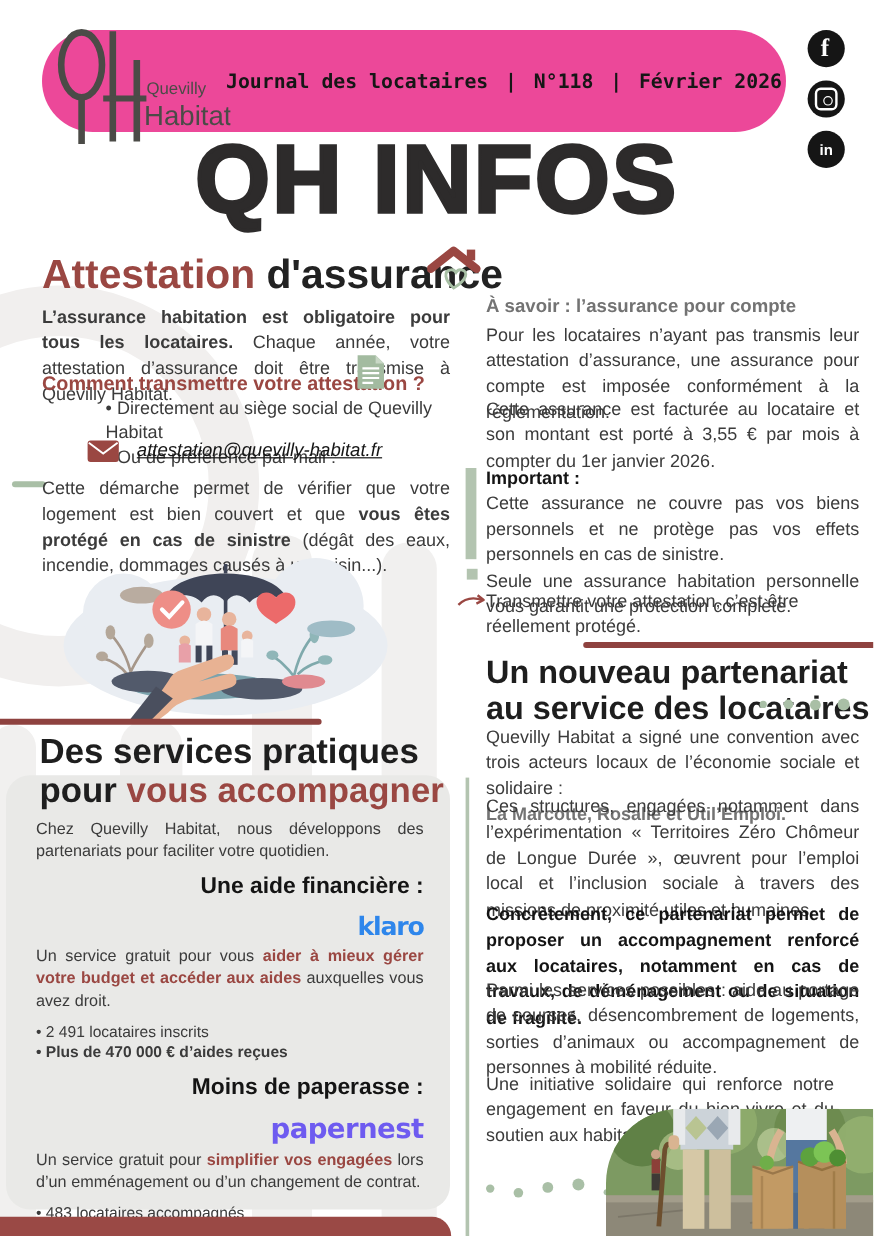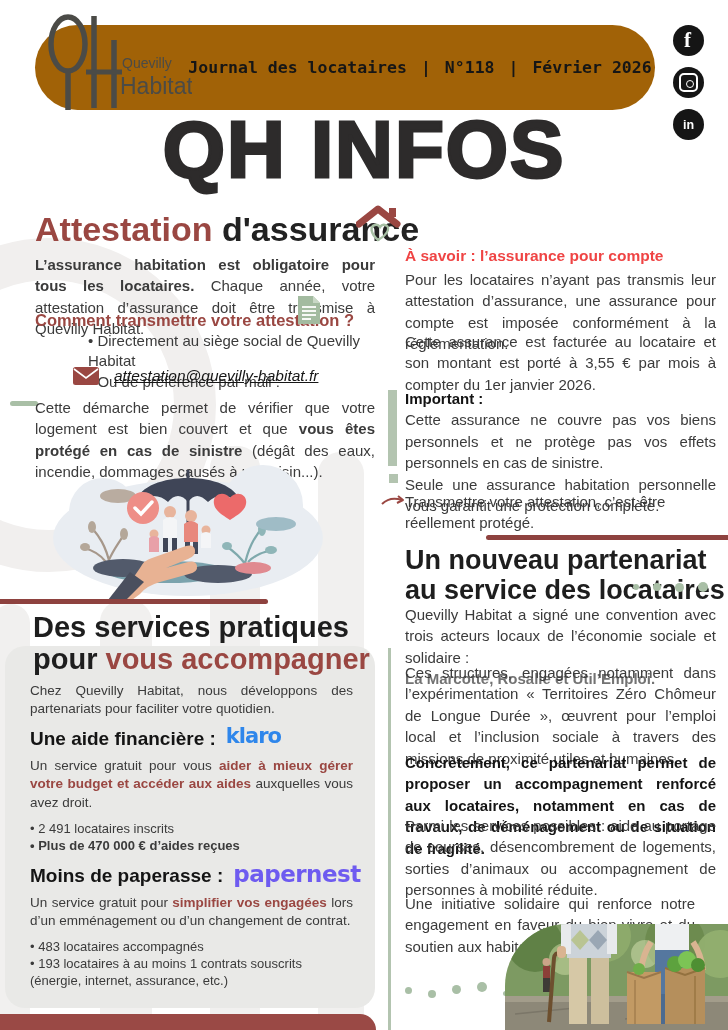--- a/index.html
+++ b/index.html
@@ -9,26 +9,26 @@
   
   .bg-ring{position:absolute;left:-118px;top:238px;width:250px;height:250px;border-radius:50%;
            border:42px solid #f1efee;z-index:0;}
   .pillar{position:absolute;background:#f1f0ef;border-radius:22px 22px 0 0;z-index:0;}
   .pillar1{left:-8px;top:604px;width:38px;height:426px;}
   .pillar2{left:100px;top:600px;width:52px;height:430px;}
   .pillar3{left:210px;top:446px;width:50px;height:584px;}
   .pillar4{left:318px;top:452px;width:46px;height:578px;}
 
   
-  .banner{position:absolute;left:35px;top:25px;width:620px;height:85px;background:#a16207;
+  .banner{position:absolute;left:35px;top:25px;width:620px;height:85px;background:#ec4899;
           border-radius:44px;z-index:1;}
   .banner-text{position:absolute;left:150px;top:0;width:470px;height:85px;display:flex;
                align-items:center;justify-content:center;gap:14px;
                font-family:"DejaVu Sans Mono",monospace;font-weight:bold;font-size:16.5px;color:#161616;}
-  .logo{position:absolute;left:42px;top:10px;width:150px;height:105px;z-index:2;}
+  .logo{position:absolute;left:42px;top:20px;width:150px;height:105px;z-index:2;}
   .social{position:absolute;left:673px;top:25px;width:34px;display:flex;flex-direction:column;gap:11px;z-index:2;}
   .soc{width:31px;height:31px;border-radius:50%;background:#151515;color:#fff;display:flex;
        align-items:center;justify-content:center;font-weight:bold;cursor:pointer;}
   .soc-f{font-family:"Liberation Serif",serif;font-size:21px;padding-right:2px;}
   .soc-in{font-size:12.5px;letter-spacing:0;}
   .ig-glyph{position:relative;width:15px;height:15px;border:2px solid #fff;border-radius:5px;}
   .ig-glyph::after{content:"";position:absolute;left:4.5px;top:4.5px;width:6px;height:6px;
                    border:1.6px solid #fff;border-radius:50%;}
 
   
@@ -58,35 +58,35 @@
 
   
   .redline-left{position:absolute;left:0;top:599px;width:268px;height:5px;background:#8e423f;border-radius:0 3px 3px 0;z-index:2;}
   .redline-right{position:absolute;left:486px;top:535px;width:242px;height:5px;background:#8e423f;border-radius:3px 0 0 3px;z-index:1;}
 
   
   .svc-h2{position:absolute;left:33px;top:612px;font-size:29px;font-weight:bold;color:#1e1e1e;line-height:1.1;z-index:2;}
   .panel{position:absolute;left:5px;top:646px;width:370px;height:362px;background:#e9e9e7;border-radius:20px;z-index:1;
          box-sizing:border-box;padding:36px 22px 0 25px;font-size:13.5px;line-height:1.35;text-align:justify;}
   .panel p{margin:0 0 8px 0;}
-  .svc-row{display:flex;align-items:flex-start;gap:10px;margin:2px 0 5px 0;text-align:left;}
+  .svc-row{display:flex;align-items:flex-end;gap:10px;margin:2px 0 5px 0;text-align:left;flex-direction:column;}
   .svc-label{font-size:19px;font-weight:bold;color:#141414;white-space:nowrap;}
   .logo-klaro{font-family:"DejaVu Sans",sans-serif;font-weight:bold;font-size:21px;color:#2e86eb;
               letter-spacing:-1px;line-height:1;}
   .logo-papernest{font-family:"DejaVu Sans",sans-serif;font-weight:bold;font-size:23px;color:#6e5bf0;
                   letter-spacing:-0.5px;line-height:1;}
   .stats{margin:0 0 9px 0;padding:0;list-style:none;font-size:13px;line-height:1.32;text-align:left;}
   .stats li::before{content:"• ";}
 
   .redbar-bottom{position:absolute;left:0;top:1014px;width:376px;height:16px;background:#9a4945;
                  border-radius:0 18px 0 0;z-index:3;}
 
   
   .rcol{left:405px;width:311px;}
-  .know-h{position:absolute;left:405px;top:247px;width:311px;font-size:15.5px;font-weight:bold;color:#ef4444;z-index:1;}
+  .know-h{position:absolute;left:405px;top:247px;width:311px;font-size:15.5px;font-weight:bold;color:#737373;z-index:1;}
   .imp-bar{position:absolute;left:388px;top:390px;width:9px;height:76px;background:#b3c4b0;z-index:1;}
   .imp-sq{position:absolute;left:389px;top:474px;width:9px;height:9px;background:#b3c4b0;z-index:1;}
   .callout-arrow{position:absolute;left:380px;top:492px;z-index:1;}
   .part-h2{position:absolute;left:405px;top:545px;width:320px;font-size:27px;font-weight:bold;
            color:#1e1e1e;line-height:1.12;z-index:1;}
   .h2dots{position:absolute;left:633px;top:582px;display:flex;align-items:center;gap:14px;z-index:1;}
   .h2dots span{background:#a9bfa6;border-radius:50%;display:block;}
   .greenline-v{position:absolute;left:388px;top:648px;width:3px;height:382px;background:#b3c4b0;z-index:1;}
   .dotrow{position:absolute;left:405px;top:982px;width:105px;display:flex;align-items:flex-end;gap:16px;z-index:2;}
   .dotrow span{background:#a9bfa6;border-radius:50%;display:block;}

